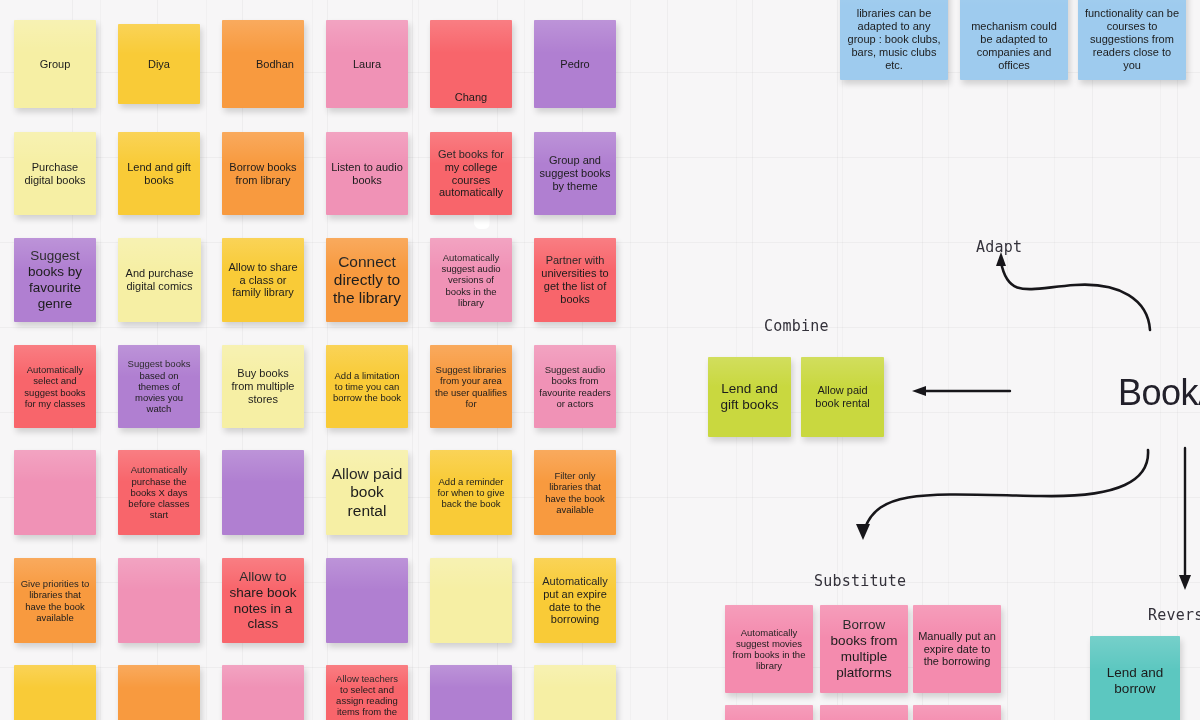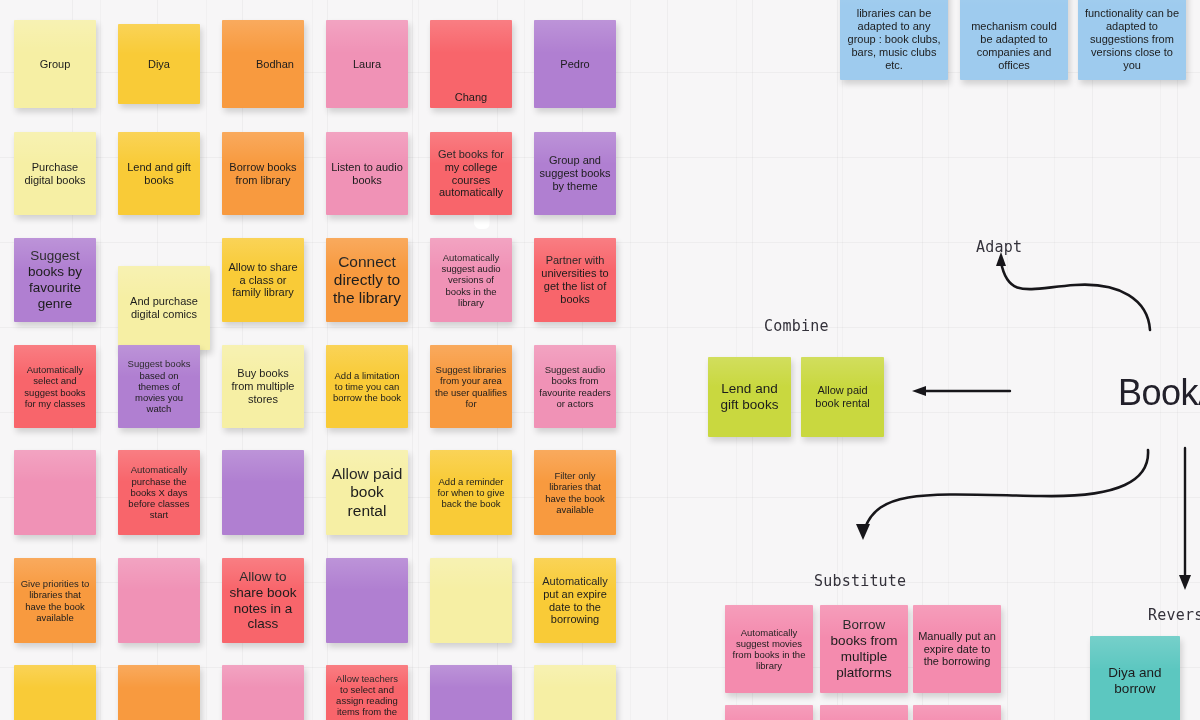--- a/index.html
+++ b/index.html
@@ -155,21 +155,21 @@
       </div>
       <div class="note fs-md" style="left: 430px; top: 132px; width: 82px; height: 83px; background: rgb(248, 101, 107);">
         <span>Get books for my college courses automatically</span>
       </div>
       <div class="note fs-md" style="left: 534px; top: 132px; width: 82px; height: 83px; background: rgb(176, 127, 209);">
         <span>Group and suggest books by theme</span>
       </div>
       <div class="note fs-lg" style="left: 14px; top: 238px; width: 82px; height: 84px; background: rgb(176, 127, 209);">
         <span>Suggest books by favourite genre</span>
       </div>
-      <div class="note fs-md" style="left: 118px; top: 238px; width: 92px; height: 84px; background: rgb(246, 239, 164); margin-top: 28px;">
+      <div class="note fs-md" style="left: 118px; top: 238px; width: 83px; height: 84px; background: rgb(246, 239, 164);">
         <span>And purchase digital comics</span>
       </div>
       <div class="note fs-md" style="left: 222px; top: 238px; width: 82px; height: 84px; background: rgb(249, 203, 55);">
         <span>Allow to share a class or family library</span>
       </div>
       <div class="note fs-xl" style="left: 326px; top: 238px; width: 82px; height: 84px; background: rgb(248, 154, 63);">
         <span>Connect directly to the library</span>
       </div>
       <div class="note fs-sm" style="left: 430px; top: 238px; width: 82px; height: 84px; background: rgb(240, 146, 182);">
         <span>Automatically suggest audio versions of books in the library</span>
@@ -249,21 +249,21 @@
       <div class="note fs-md" style="left: 534px; top: 665px; width: 82px; height: 60px; background: rgb(246, 239, 164);">
         <span></span>
       </div>
       <div class="note fs-md" style="left: 840px; top: -40px; width: 108px; height: 120px; background: rgb(158, 203, 238); align-items: flex-end; padding-bottom: 8px;">
         <span>libraries can be adapted to any group : book clubs, bars, music clubs etc.</span>
       </div>
       <div class="note fs-md" style="left: 960px; top: -40px; width: 108px; height: 120px; background: rgb(158, 203, 238); align-items: flex-end; padding-bottom: 8px;">
         <span>mechanism could be adapted to companies and offices</span>
       </div>
       <div class="note fs-md" style="left: 1078px; top: -40px; width: 108px; height: 120px; background: rgb(158, 203, 238); align-items: flex-end; padding-bottom: 8px;">
-        <span>functionality can be adapted to suggestions from versions close to you</span>
+        <span>functionality can be courses to suggestions from readers close to you</span>
       </div>
       <div class="note fs-lg" style="left: 708px; top: 357px; width: 83px; height: 80px; background: rgb(201, 216, 63);">
         <span>Lend and gift books</span>
       </div>
       <div class="note fs-md" style="left: 801px; top: 357px; width: 83px; height: 80px; background: rgb(201, 216, 63);">
         <span>Allow paid book rental</span>
       </div>
       <div class="note fs-sm" style="left: 725px; top: 605px; width: 88px; height: 88px; background: rgb(244, 139, 174);">
         <span>Automatically suggest movies from books in the library</span>
       </div>
@@ -274,16 +274,16 @@
         <span>Manually put an expire date to the borrowing</span>
       </div>
       <div class="note fs-sm" style="left: 725px; top: 705px; width: 88px; height: 60px; background: rgb(244, 139, 174);"></div>
       <div class="note fs-sm" style="left: 820px; top: 705px; width: 88px; height: 60px; background: rgb(244, 139, 174);">
         <span></span>
       </div>
       <div class="note fs-sm" style="left: 913px; top: 705px; width: 88px; height: 60px; background: rgb(244, 139, 174);">
         <span></span>
       </div>
       <div class="note fs-lg" style="left: 1090px; top: 636px; width: 90px; height: 90px; background: rgb(92, 199, 192);">
-        <span>Diya and borrow</span>
+        <span>Lend and borrow</span>
       </div>
     </div>
 </div>
 
 </body></html>

